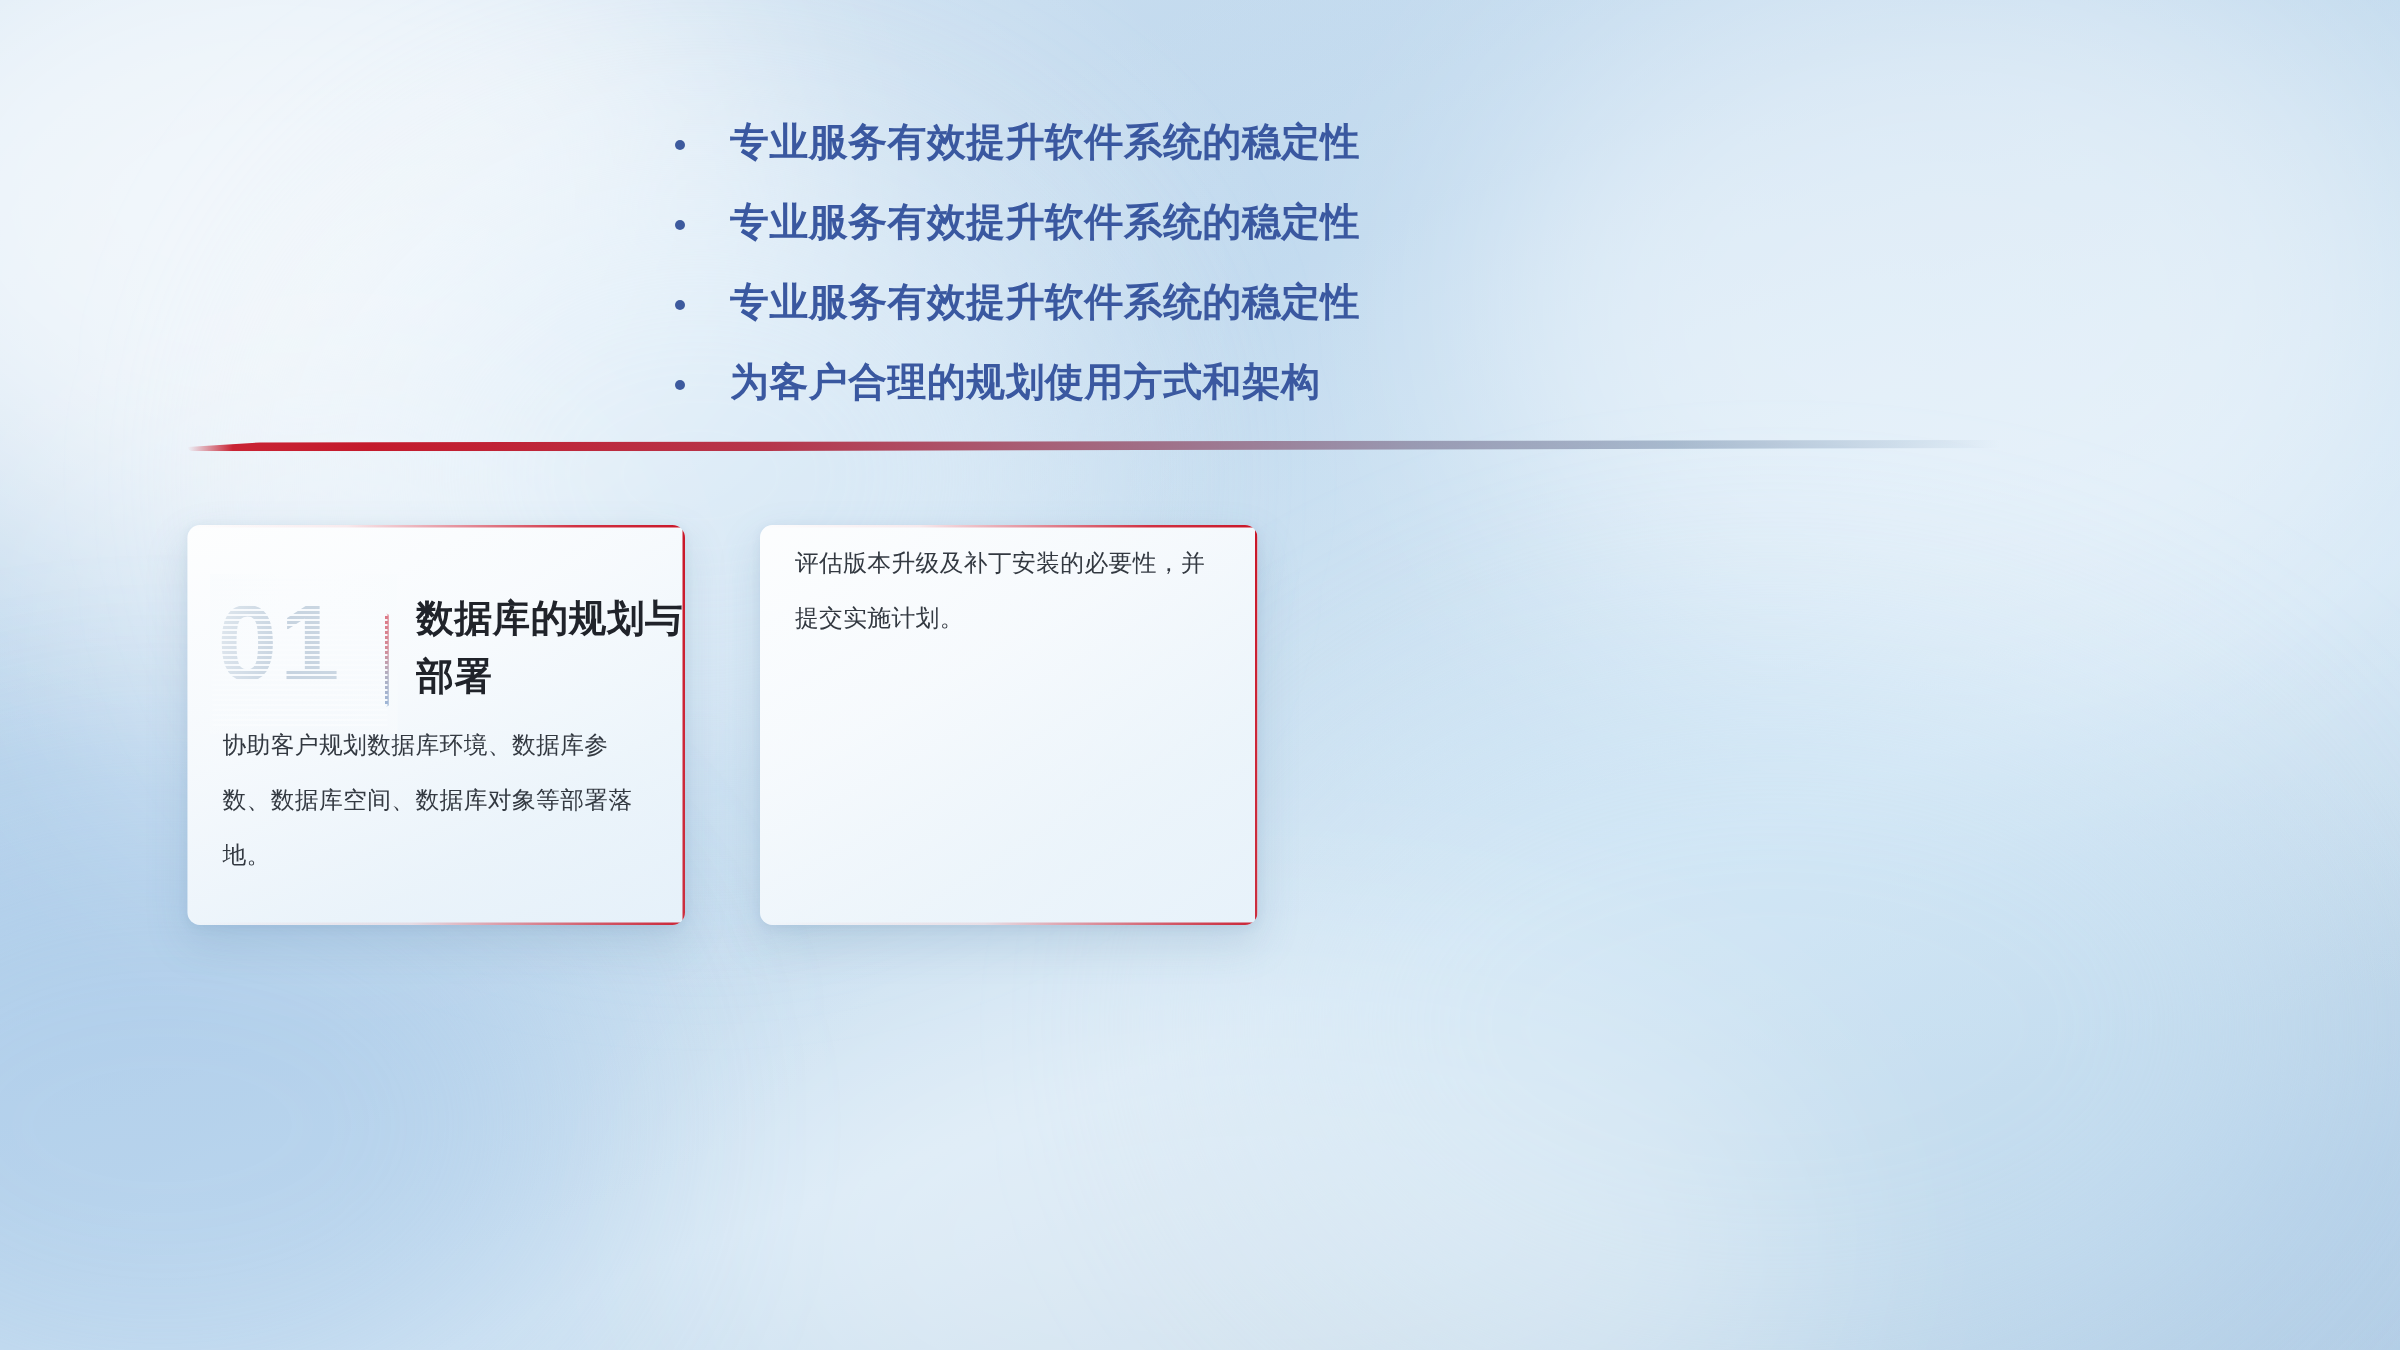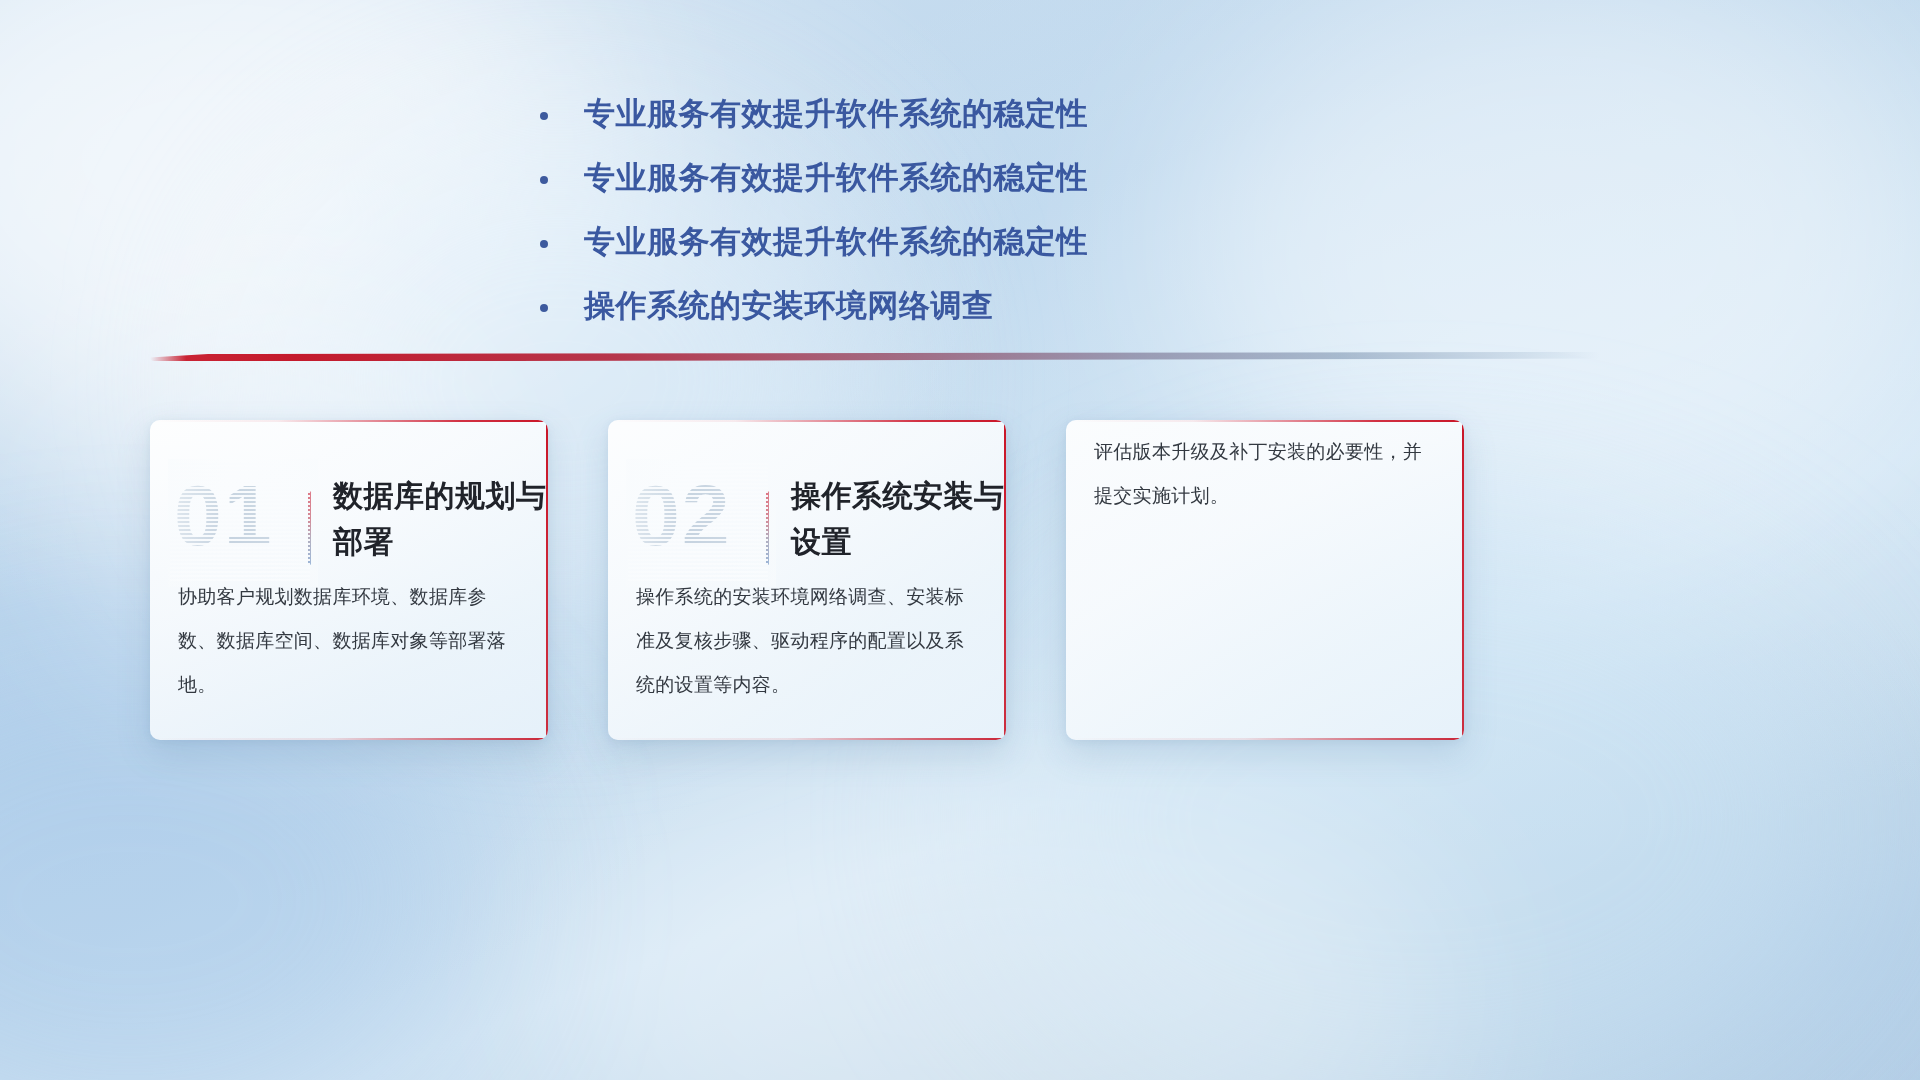--- a/index.html
+++ b/index.html
@@ -248,21 +248,21 @@
     <div class="bullet-row">
       <span class="bullet-dot"></span>
       <span class="bullet-text">专业服务有效提升软件系统的稳定性</span>
     </div>
     <div class="bullet-row">
       <span class="bullet-dot"></span>
       <span class="bullet-text">专业服务有效提升软件系统的稳定性</span>
     </div>
     <div class="bullet-row">
       <span class="bullet-dot"></span>
-      <span class="bullet-text">操作系统的安装环境网络调查</span>
+      <span class="bullet-text">为客户合理的规划使用方式和架构</span>
     </div>
   </div>
 
   <div id="divider">
     <div class="line"></div>
   </div>
 
   <div id="cards">
 
     <div class="card">
@@ -274,35 +274,20 @@
           <div class="num">01</div>
           <div class="mask"></div>
           <div class="fade"></div>
         </div>
         <div class="card-sep"></div>
         <div class="card-title">数据库的规划与部署</div>
       </div>
       <div class="card-body">协助客户规划数据库环境、数据库参数、数据库空间、数据库对象等部署落地。</div>
     </div>
 
-    <div class="card">
-      <div class="edge-top"></div>
-      <div class="edge-right"></div>
-      <div class="edge-bottom"></div>
-      <div class="card-head">
-        <div class="card-number">
-          <div class="num">02</div>
-          <div class="mask"></div>
-          <div class="fade"></div>
-        </div>
-        <div class="card-sep"></div>
-        <div class="card-title">操作系统安装与设置</div>
-      </div>
-      <div class="card-body">操作系统的安装环境网络调查、安装标准及复核步骤、驱动程序的配置以及系统的设置等内容。</div>
-    </div>
 
     <div class="card">
       <div class="edge-top"></div>
       <div class="edge-right"></div>
       <div class="edge-bottom"></div>
       <div class="card-body">评估版本升级及补丁安装的必要性，并提交实施计划。</div>
     </div>
 
   </div>
 </div>

